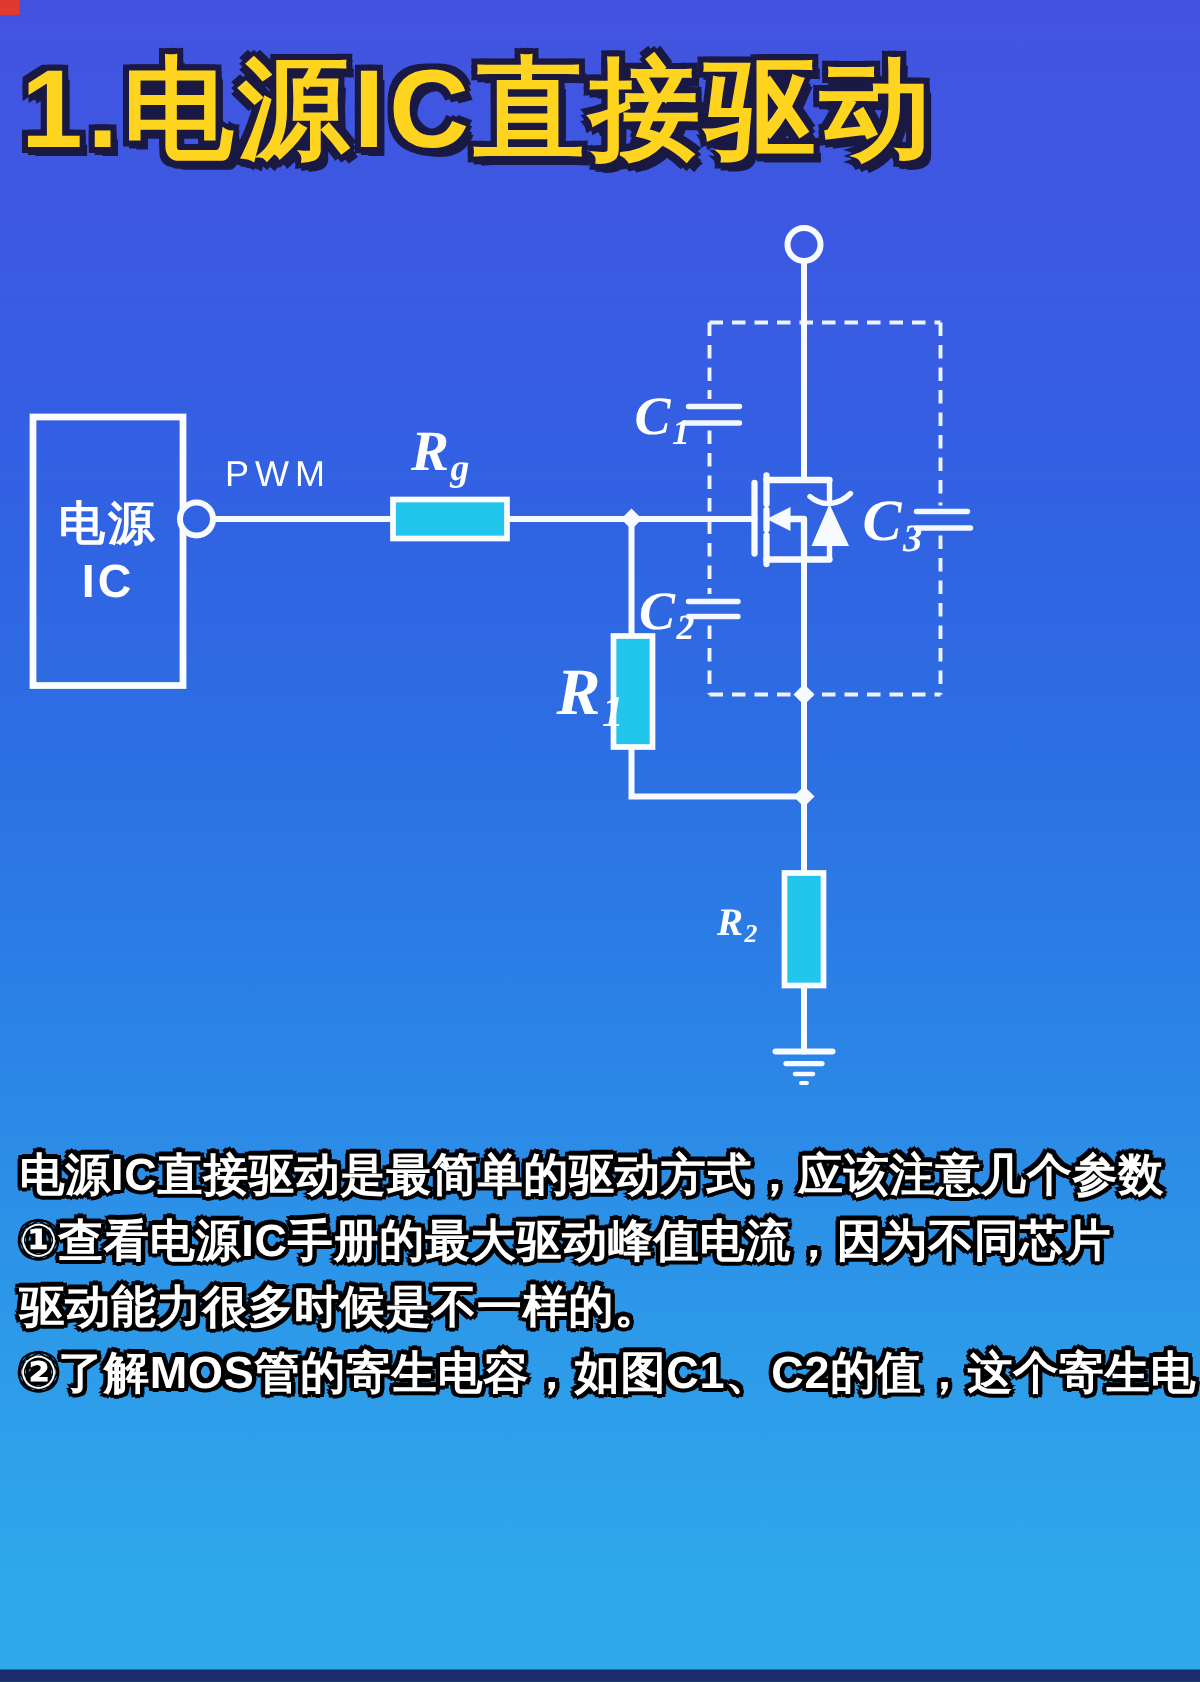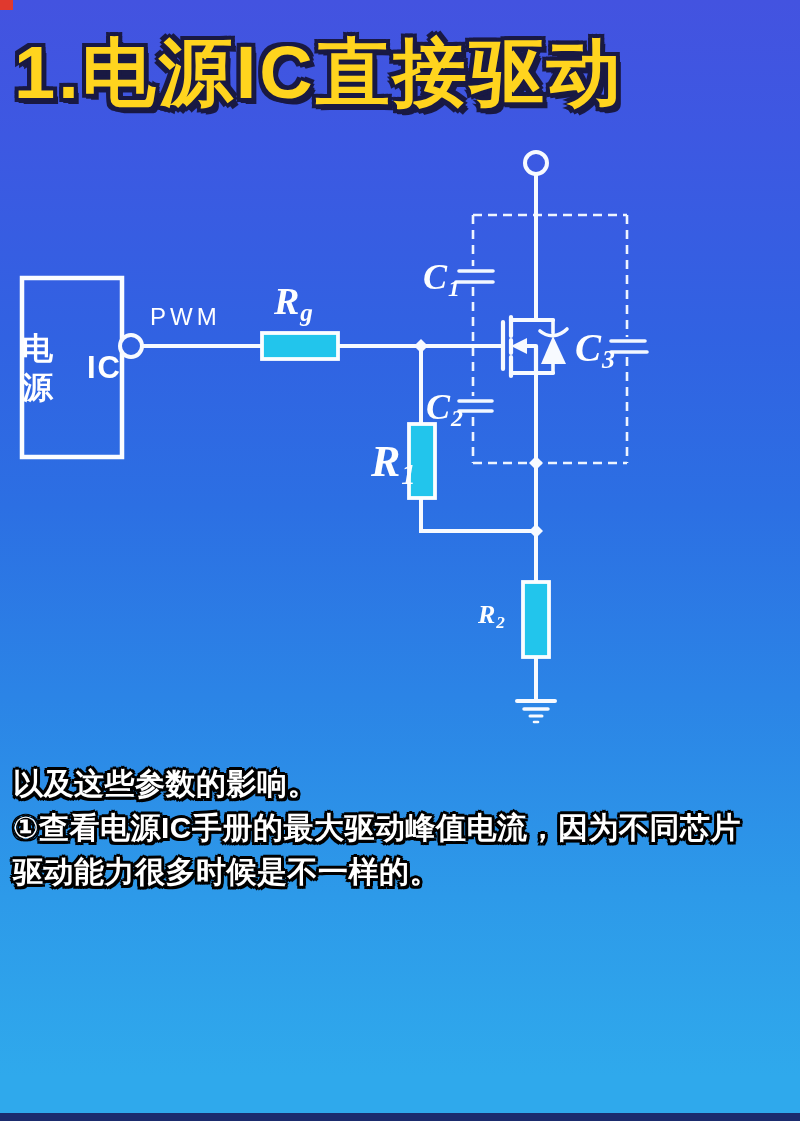--- a/index.html
+++ b/index.html
@@ -17,21 +17,21 @@
     font-size:74px;font-weight:900;letter-spacing:3px;line-height:1.15;
     color:#ffd41e;white-space:nowrap;
     text-shadow:
       -4px -4px 0 #191943, 4px -4px 0 #191943, -4px 4px 0 #191943, 4px 4px 0 #191943,
       -4px 0 0 #191943, 4px 0 0 #191943, 0 -4px 0 #191943, 0 5px 0 #191943,
       5px 6px 0 #191943;
   }
   svg.circuit{position:absolute;left:0;top:0;}
   .icbox-label{
     position:absolute;left:22px;top:278px;width:100px;height:179px;
-    display:flex;flex-direction:row;align-items:center;justify-content:center;
+    display:flex;flex-direction:column;align-items:center;justify-content:center;
     color:#ffffff;font-size:31px;font-weight:700;line-height:39px;letter-spacing:2px;
   }
   .pwm-label{
     position:absolute;left:150px;top:303px;color:#ffffff;
     font-size:24px;font-weight:400;letter-spacing:4px;
   }
   .clabel{
     position:absolute;color:#fdfeff;font-style:italic;font-weight:700;
     font-family:"Liberation Serif","DejaVu Serif",serif;white-space:nowrap;
   }
@@ -145,20 +145,21 @@
 
   <span class="clabel" style="left:274px;top:279px;font-size:38px"><i>R</i><sub>g</sub></span>
   <span class="clabel" style="left:423px;top:256px;font-size:36px"><i>C</i><sub>1</sub></span>
   <span class="clabel" style="left:426px;top:386px;font-size:36px"><i>C</i><sub>2</sub></span>
   <span class="clabel" style="left:575px;top:325px;font-size:39px"><i>C</i><sub>3</sub></span>
   <span class="clabel" style="left:371px;top:436px;font-size:44px"><i>R</i><sub>1</sub></span>
   <span class="clabel" style="left:478px;top:600px;font-size:26px"><i>R</i><sub>2</sub></span>
 
 
   <div class="desc">
-    <div class="line">以及这些参数的影响。</div>
+    <div class="line">电源IC直接驱动是最简单的驱动方式，应该注意几个参数</div>
     <div class="line">①查看电源IC手册的最大驱动峰值电流，因为不同芯片</div>
     <div class="line">驱动能力很多时候是不一样的。</div>
+    <div class="line">②了解MOS管的寄生电容，如图C1、C2的值，这个寄生电</div>
   </div>
 
   <div class="footer-strip" style="background:#1b2c6e"></div>
 
 </div>
 
 </body></html>

